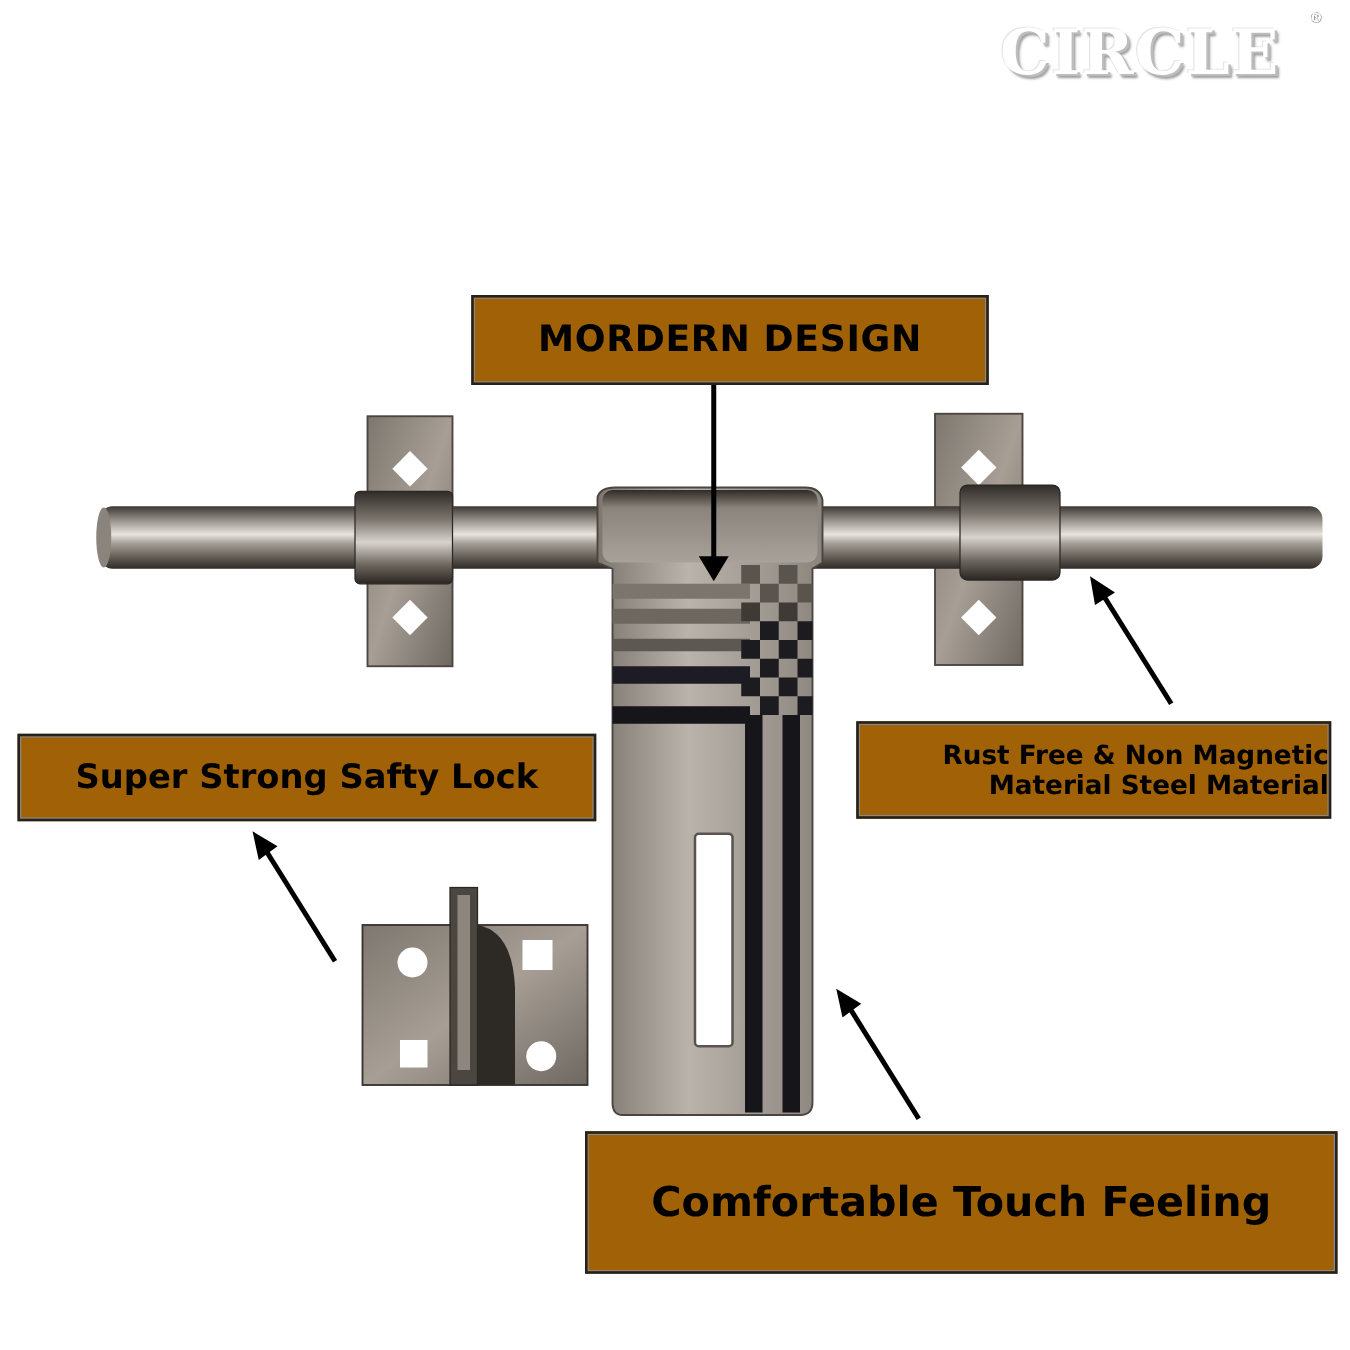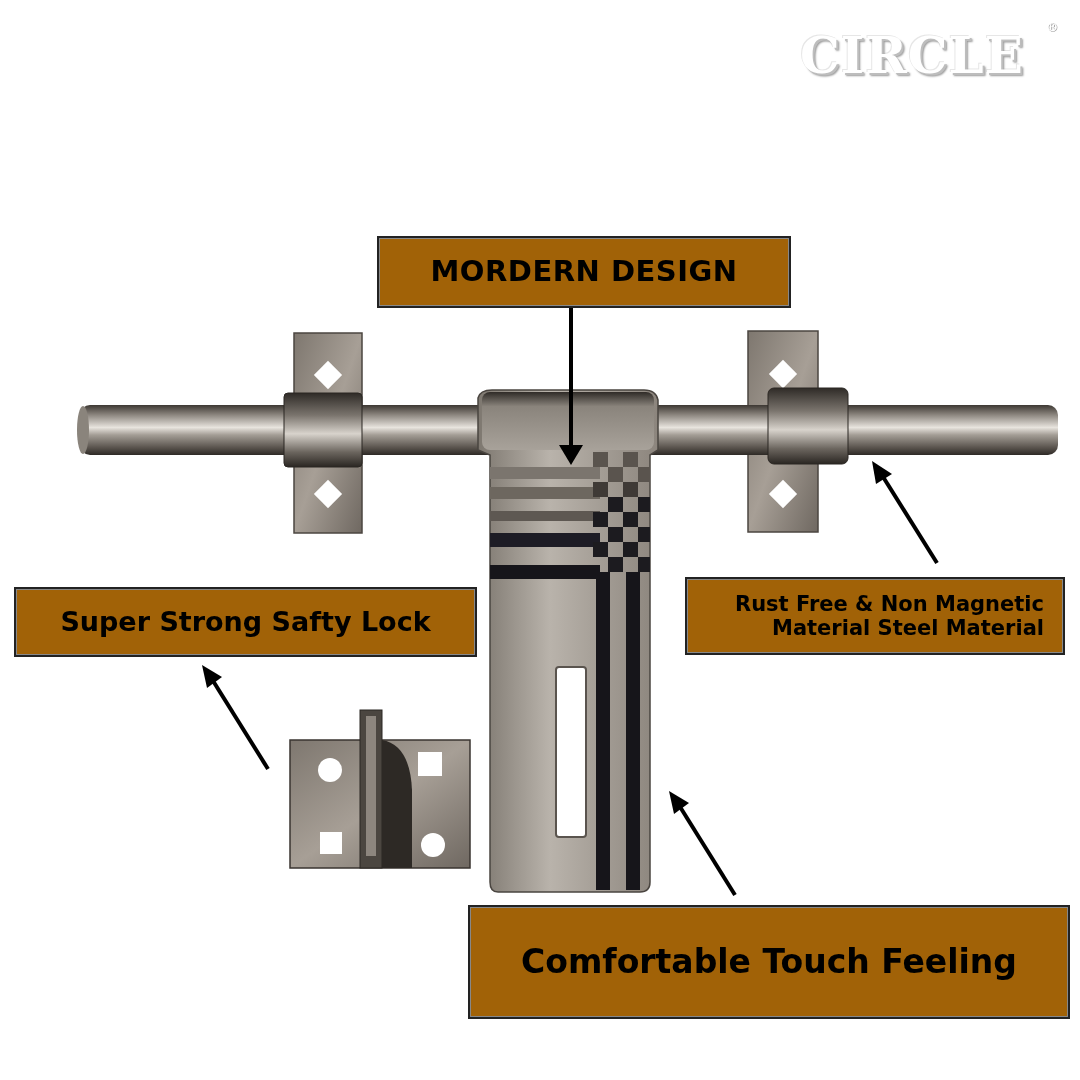--- a/index.html
+++ b/index.html
@@ -3,39 +3,39 @@
   <meta charset="utf-8">
   <style>
     html, body { margin: 0; padding: 0; }
     body {
       width: 1080px; height: 1080px; position: relative; overflow: hidden;
       background: #ffffff;
       font-family: "DejaVu Sans", "Liberation Sans", sans-serif;
     }
     .abs { position: absolute; }
     .logo {
-      left: 800px; top: 26px; width: 260px; height: 60px;
+      left: 800px; top: 12px; width: 260px; height: 60px;
       font-family: "DejaVu Serif", "Liberation Serif", serif;
       font-weight: bold; font-size: 50px; letter-spacing: 1px;
       color: #ffffff;
       text-shadow: 2px 2px 0 #bdbdbd, 3px 3px 2px #9a9a9a, -1px -1px 0 #e6e6e6;
     }
     .logo .reg {
       position: absolute; left: 246px; top: -6px; font-size: 12px;
       color: #ffffff; text-shadow: 1px 1px 0 #999;
       font-family: "DejaVu Sans", sans-serif; font-weight: normal;
     }
     .callout {
       background: #a16207; border: 2px solid #222; box-shadow: 0 0 0 1px #888 inset;
       color: #000; font-weight: bold; box-sizing: border-box;
       display: flex; flex-direction: column; align-items: center; justify-content: center;
       text-align: center; line-height: 1.15;
     }
     .c-modern { left: 377px; top: 236px; width: 414px; height: 72px; font-size: 29px; letter-spacing: 0.5px; }
-    .c-rust { left: 685px; top: 577px; width: 380px; height: 78px; font-size: 21px; align-items: flex-end; padding-right: 19px; text-align: center; }
+    .c-rust { left: 685px; top: 577px; width: 380px; height: 78px; font-size: 21px; align-items: flex-end; padding-right: 0; text-align: center; }
     .c-lock { left: 14px; top: 587px; width: 463px; height: 70px; font-size: 27px; }
     .c-comfort { left: 468px; top: 905px; width: 602px; height: 114px; font-size: 33px; line-height: 1.3; }
     svg.scene { position: absolute; left: 0; top: 0; }
   </style>
 </head>
 <body>
 
 <div class="abs logo">
   <span>CIRCLE</span>
   <span class="reg">®</span>

